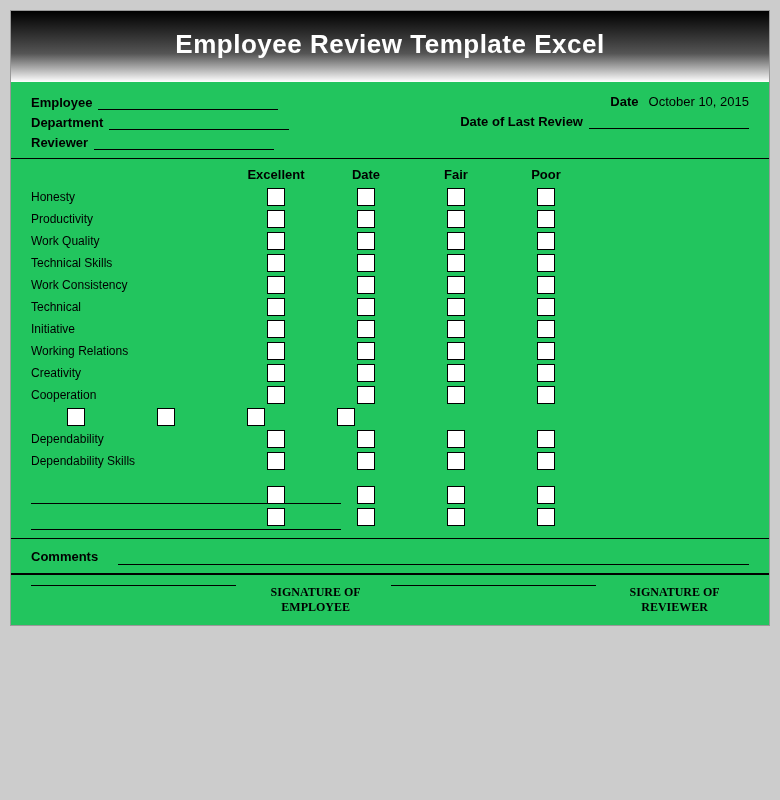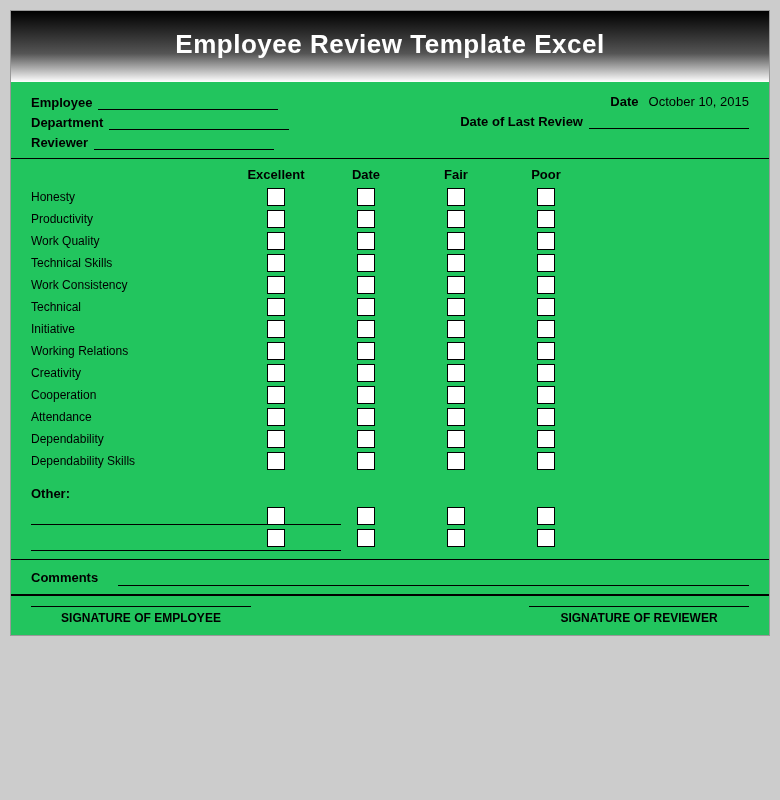--- a/index.html
+++ b/index.html
@@ -165,23 +165,23 @@
       height: 16px;
     }
     .signature-section {
       border-top: 2px solid #000;
       display: flex;
       padding: 10px 20px;
       justify-content: space-between;
     }
     .sig-block {
       display: flex;
-      flex-direction: column;
-      align-items: center;
+      flex-direction: row;
       gap: 4px;
+      font-family: Liberation Serif, serif;
     }
     .sig-line {
       border-top: 1px solid #000;
       width: 220px;
     }
     .sig-label {
       font-size: 12px;
       font-weight: bold;
       text-align: center;
     }
@@ -395,21 +395,20 @@
             </div>
             <div class="cb-group">
               <div class="checkbox"></div>
             </div>
             <div class="cb-group">
               <div class="checkbox"></div>
             </div>
           </div>
         </div>
         <div class="rating-row">
-          <div class="label">Attendance</div>
           <div class="checkboxes">
             <div class="cb-group">
               <div class="checkbox"></div>
             </div>
             <div class="cb-group">
               <div class="checkbox"></div>
             </div>
             <div class="cb-group">
               <div class="checkbox"></div>
             </div>
@@ -449,21 +448,20 @@
             </div>
             <div class="cb-group">
               <div class="checkbox"></div>
             </div>
           </div>
         </div>
       </div>
   </div>
 
   <div class="other-section">
-    <div class="other-label">Other:</div>
     <div class="other-row-wrapper">
       <div class="other-lines-col">
         <div class="other-text-line"></div>
         <div class="other-text-line"></div>
       </div>
       <div class="other-checkboxes-col">
         <div class="other-cb-col">
           <div class="checkbox"></div>
           <div class="checkbox"></div>
         </div>

